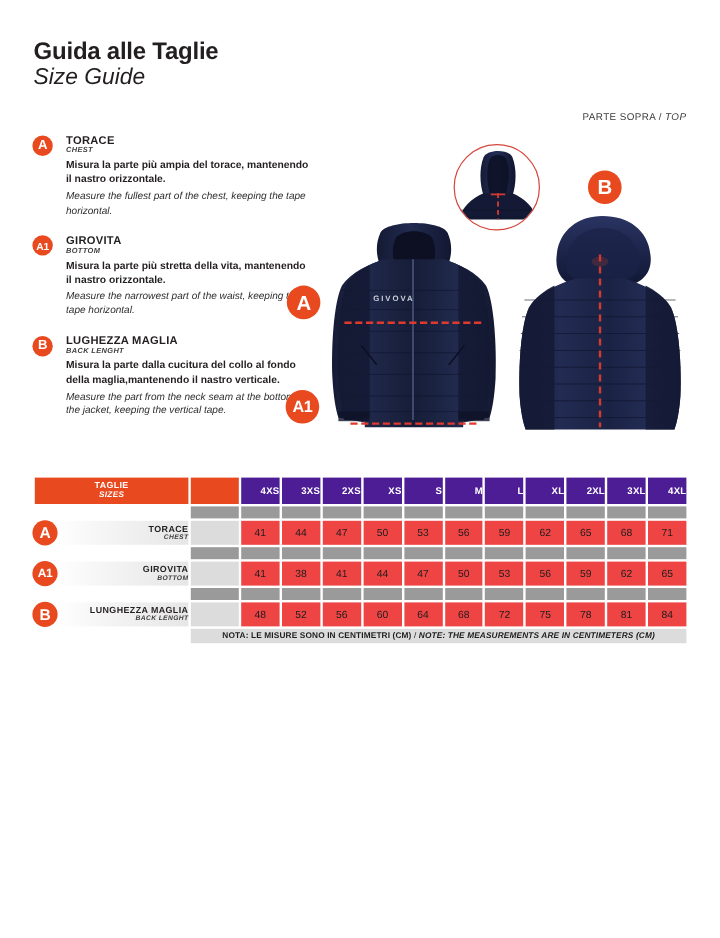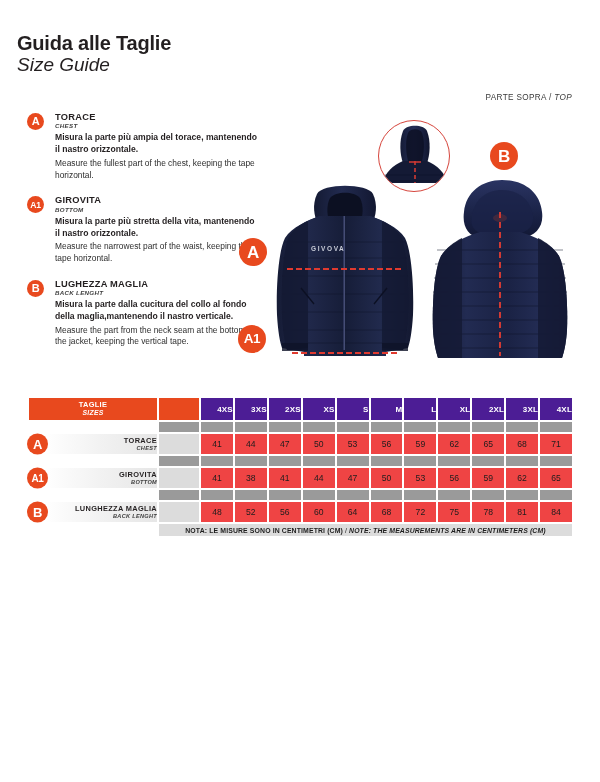--- a/index.html
+++ b/index.html
@@ -8,21 +8,21 @@
     width: 600px;
     height: 782px;
     background: #ffffff;
     font-family: "Liberation Sans", sans-serif;
     color: #231f20;
     position: relative;
     overflow: hidden;
   }
 
   
-  .page-header { position: absolute; left: 17px; top: 32px; }
+  .page-header { position: absolute; left: 28px; top: 32px; }
   .title-it {
     font-size: 20px;
     font-weight: bold;
     letter-spacing: -0.2px;
     line-height: 1.12;
     color: #231f20;
   }
   .title-en {
     font-size: 19px;
     font-style: italic;
@@ -87,20 +87,21 @@
     margin-bottom: 2px;
   }
   .m-it {
     font-size: 8.6px;
     font-weight: bold;
     line-height: 1.42;
     color: #231f20;
   }
   .m-en {
     font-size: 8.4px;
+    font-style: italic;
     line-height: 1.42;
     color: #2e2e2e;
     margin-top: 2px;
   }
 
   
   .illustration { position: absolute; left: 228px; top: 104px; width: 360px; height: 290px; }
 
   .jacket { position: absolute; }
   .jacket-front { left: 42px; top: 76px; width: 150px; height: 190px; }

